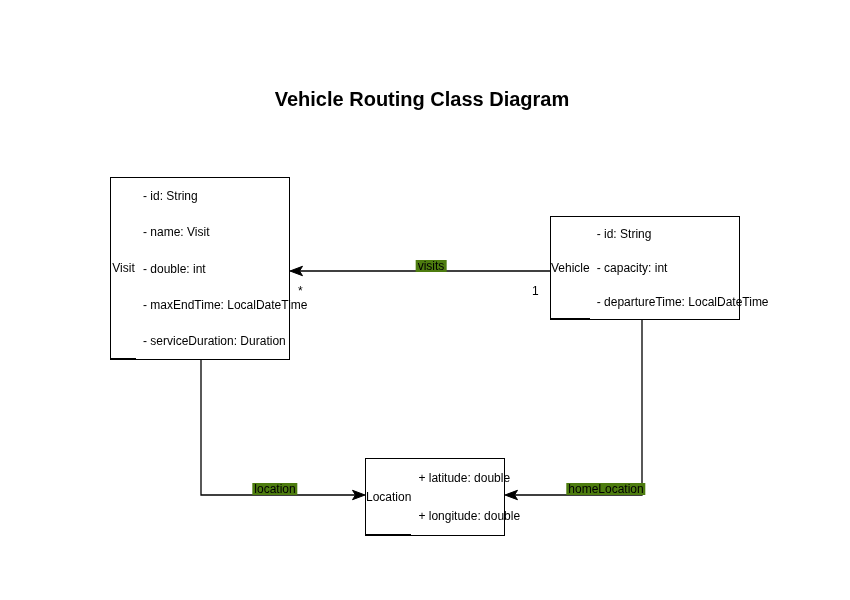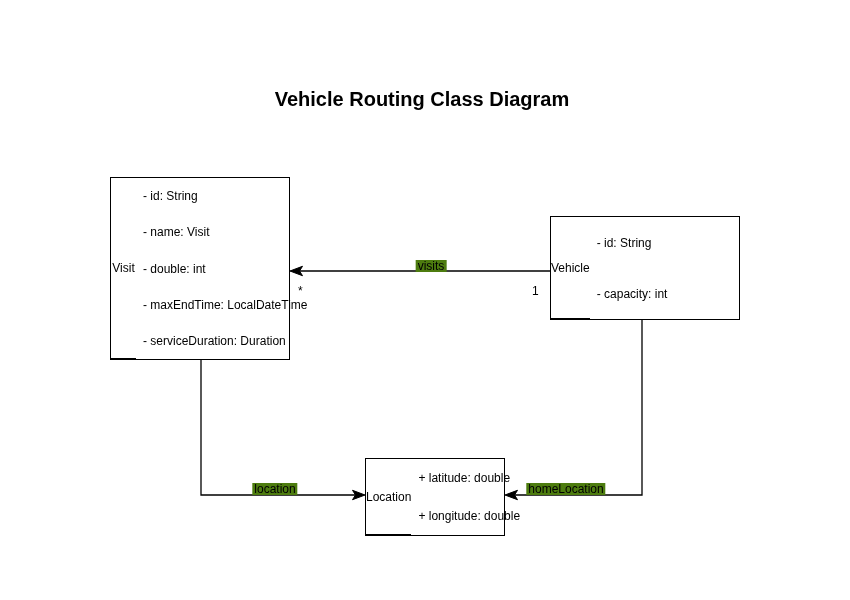--- a/index.html
+++ b/index.html
@@ -125,32 +125,33 @@
       <div class="uml-attr">- maxEndTime: LocalDateTime</div>
       <div class="uml-attr">- serviceDuration: Duration</div>
     </div>
   </div>
 
   <div class="uml-class" style="left:550px; top:216px; width:190px; height:104px;">
     <div class="uml-header">Vehicle</div>
     <div class="uml-attrs">
       <div class="uml-attr">- id: String</div>
       <div class="uml-attr">- capacity: int</div>
+      <div class="uml-attr">- departureTime: LocalDateTime</div>
     </div>
   </div>
 
   <div class="uml-class" style="left:365px; top:458px; width:140px; height:78px;">
     <div class="uml-header">Location</div>
     <div class="uml-attrs">
       <div class="uml-attr">+ latitude: double</div>
       <div class="uml-attr">+ longitude: double</div>
     </div>
   </div>
 
   <div class="edge-label" style="left:431px; top:260px;">visits</div>
   <div class="mult-label" style="left:298px; top:285px;">*</div>
   <div class="mult-label" style="left:532px; top:285px;">1</div>
 
   <div class="edge-label" style="left:275px; top:483px;">location</div>
 
-  <div class="edge-label" style="left:566px; top:483px;">homeLocation</div>
+  <div class="edge-label" style="left:606px; top:483px;">homeLocation</div>
 
 </div>
 
 </body></html>

